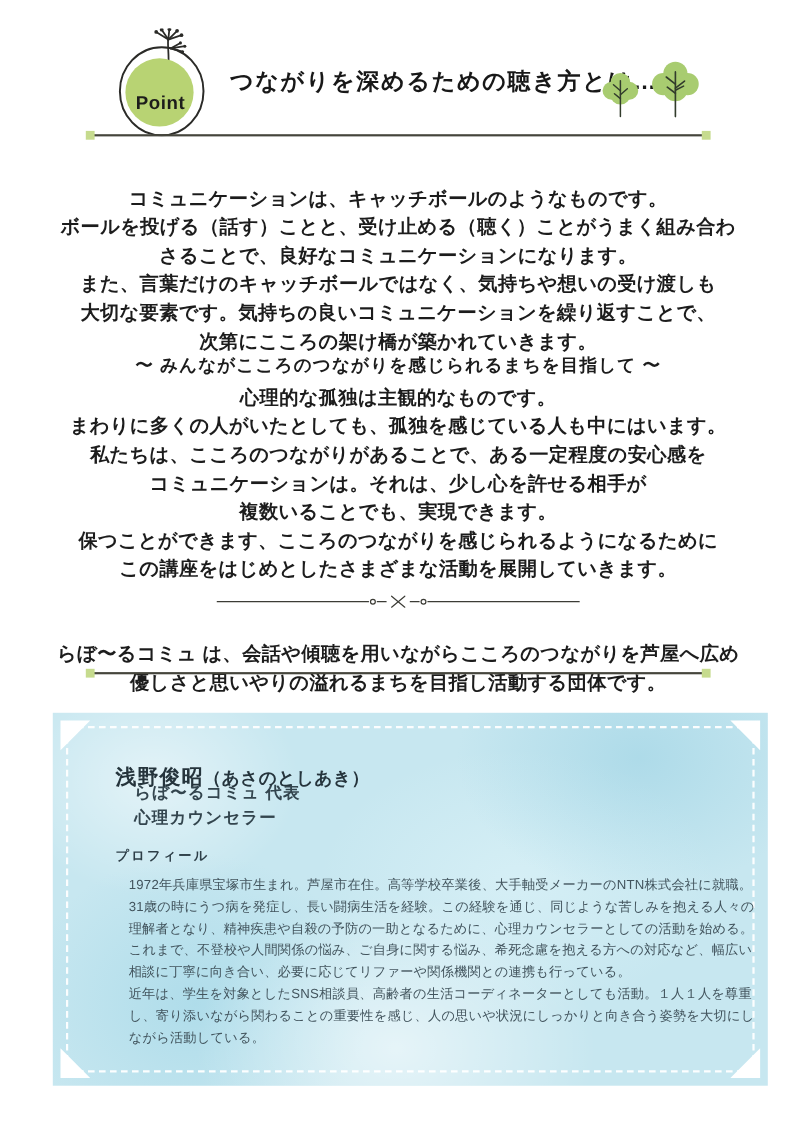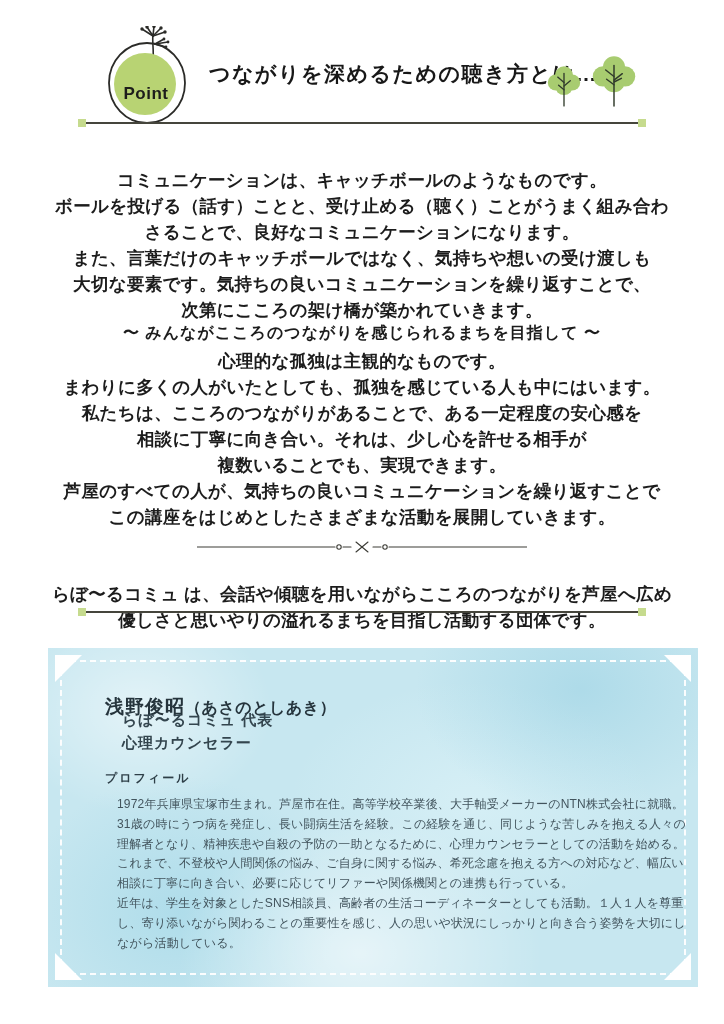--- a/index.html
+++ b/index.html
@@ -171,23 +171,23 @@
     <div class="line">また、言葉だけのキャッチボールではなく、気持ちや想いの受け渡しも</div>
     <div class="line">大切な要素です。気持ちの良いコミュニケーションを繰り返すことで、</div>
     <div class="line">次第にこころの架け橋が築かれていきます。</div>
   </div>
 
   <div class="center-block vision-block">
     <div class="vision-heading">〜 みんながこころのつながりを感じられるまちを目指して 〜</div>
     <div class="line">心理的な孤独は主観的なものです。</div>
     <div class="line">まわりに多くの人がいたとしても、孤独を感じている人も中にはいます。</div>
     <div class="line">私たちは、こころのつながりがあることで、ある一定程度の安心感を</div>
-    <div class="line">相談に丁寧に向き合い。それは、少し心を許せる相手が</div>
+    <div class="line">コミュニケーションは。それは、少し心を許せる相手が</div>
     <div class="line">複数いることでも、実現できます。</div>
-    <div class="line">芦屋のすべての人が、気持ちの良いコミュニケーションを繰り返すことで</div>
+    <div class="line">保つことができます、こころのつながりを感じられるようになるために</div>
     <div class="line">この講座をはじめとしたさまざまな活動を展開していきます。</div>
   </div>
 
   <svg class="ornament" viewBox="0 0 330 14">
     <g stroke="#3c3c36" stroke-width="1.1" fill="none" stroke-linecap="round">
       <line x1="0" y1="7" x2="138" y2="7"></line>
       <circle cx="142" cy="7" r="2.2"></circle>
       <line x1="146" y1="7" x2="154" y2="7"></line>
       <line x1="159" y1="2" x2="171" y2="12"></line>
       <line x1="171" y1="2" x2="159" y2="12"></line>

